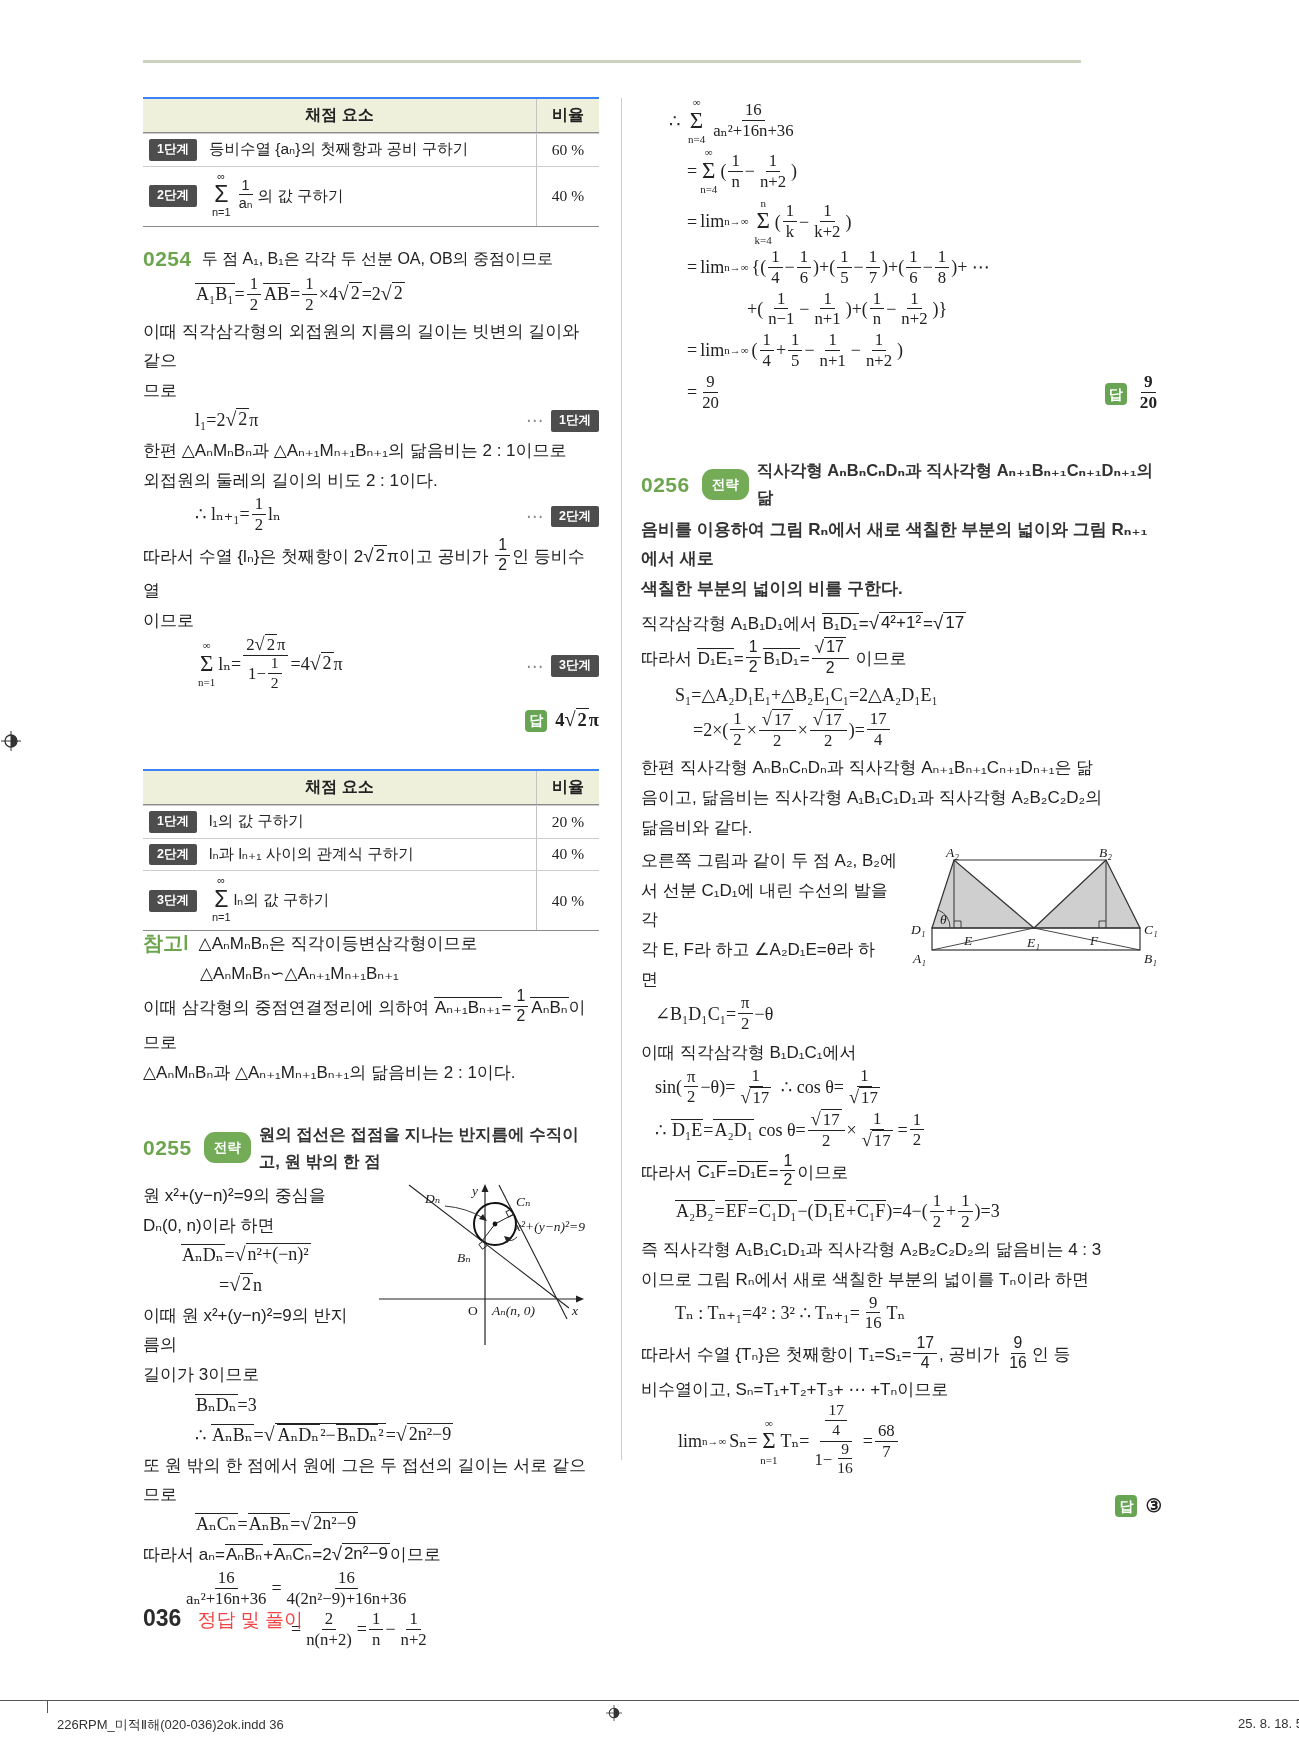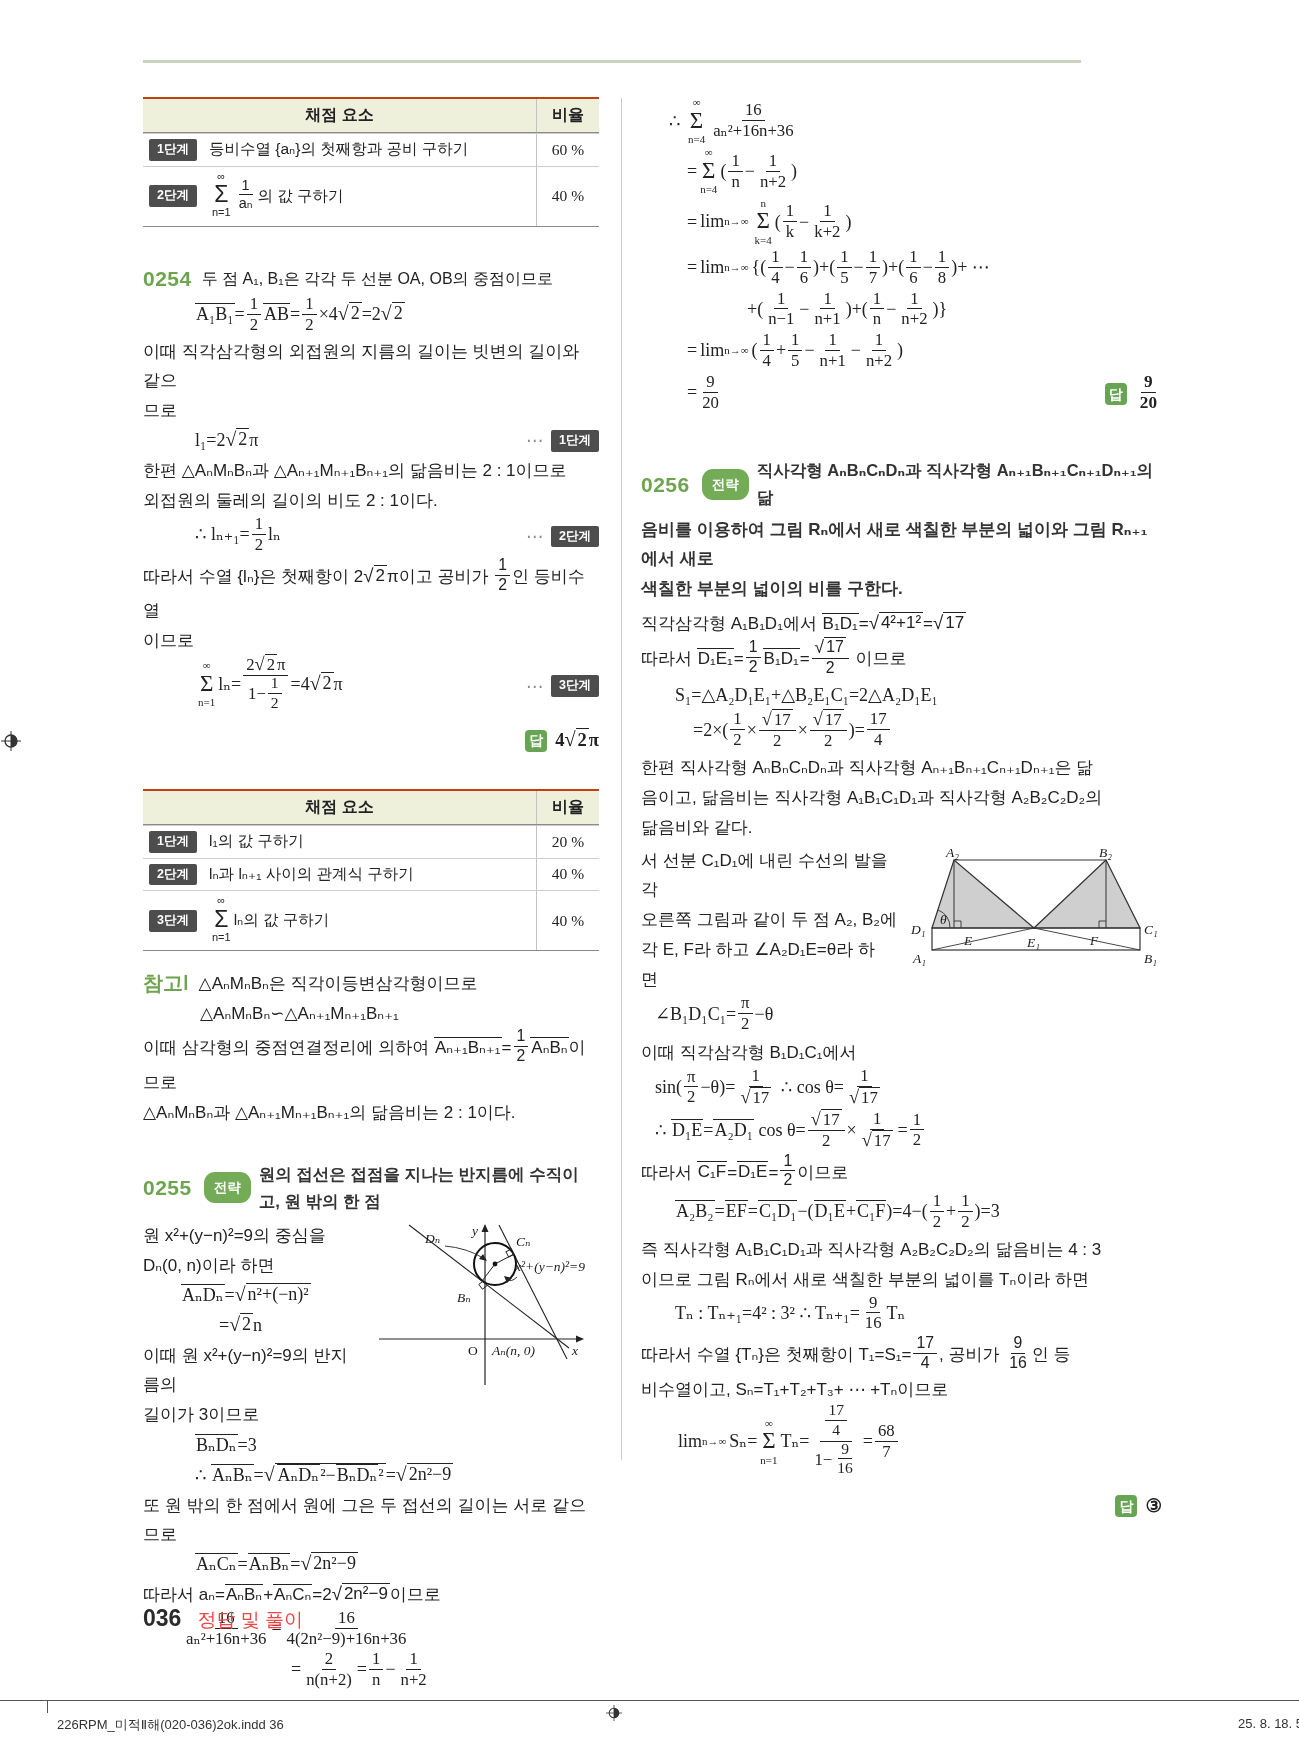--- a/index.html
+++ b/index.html
@@ -5,21 +5,21 @@
   html,body{margin:0;padding:0;background:#e9e9e9;}
   .page{position:relative;width:1299px;height:1754px;background:#ffffff;overflow:hidden;
         font-family:"Liberation Sans","DejaVu Sans",sans-serif;color:#222;}
   .top-rule{position:absolute;left:143px;top:60px;width:938px;height:3px;background:#c9d3bd;}
   .col-divider{position:absolute;left:621px;top:98px;width:1px;height:1362px;background:#cccccc;}
   .col{position:absolute;top:97px;}
   .col-left{left:143px;width:456px;}
   .col-right{left:641px;width:521px;}
 
   
-  .rubric{border-top:2px solid #c2410c;border-bottom:1.5px solid #8a8a8a;font-size:15.5px;margin-bottom:38px;}
+  .rubric{border-top:2px solid #3b82f6;border-bottom:1.5px solid #8a8a8a;font-size:15.5px;margin-bottom:18px;}
   .rhead{display:flex;background:#eef0dc;border-bottom:1.5px solid #8a8a8a;font-weight:bold;font-size:16px;}
   .rh-main{flex:1;text-align:center;padding:6px 0;}
   .rh-pct{width:62px;text-align:center;padding:6px 0;border-left:1px solid #c3c3c3;}
   .rr{display:flex;align-items:center;border-top:1px solid #cccccc;}
   .rr:first-of-type{border-top:none;}
   .rr-main{flex:1;display:flex;align-items:center;gap:12px;padding:5px 6px;}
   .rr-pct{width:62px;text-align:center;border-left:1px solid #c3c3c3;align-self:stretch;display:flex;align-items:center;justify-content:center;font-family:"Liberation Serif","DejaVu Serif",serif;}
 
   .badge-step{background:#4d4d4d;color:#fff;font-size:12.5px;font-weight:bold;border-radius:2px;
               padding:2px 8px;white-space:nowrap;line-height:1.4;flex:none;}
@@ -586,22 +586,22 @@
             <text x="1" y="88">D₁</text>
             <text x="234" y="88">C₁</text>
             <text x="54" y="99" font-size="12">E</text>
             <text x="117" y="101" font-size="12">E₁</text>
             <text x="180" y="99" font-size="12">F</text>
             <text x="3" y="117">A₁</text>
             <text x="234" y="117">B₁</text>
           </svg>
         </div>
         <div class="lines">
+            <div class="ln lp"><span class="mx">오른쪽 그림과 같이 두 점 A₂, B₂에</span></div>
             <div class="ln lp"><span class="mx">서 선분 C₁D₁에 내린 수선의 발을 각</span></div>
-            <div class="ln lp"><span class="mx">오른쪽 그림과 같이 두 점 A₂, B₂에</span></div>
             <div class="ln lp"><span class="mx">각 E, F라 하고 ∠A₂D₁E=θ라 하</span></div>
             <div class="ln lp"><span class="mx">면</span></div>
             <div class="ln lm" style="padding-left: 14px;"><span class="mx">∠B₁D₁C₁=<span class="frac">
                   <span class="fnum">π</span>
                   <span class="fden">2</span>
                 </span>−θ</span></div>
           </div>
       </div>
       <div class="lines">
           <div class="ln lp">

